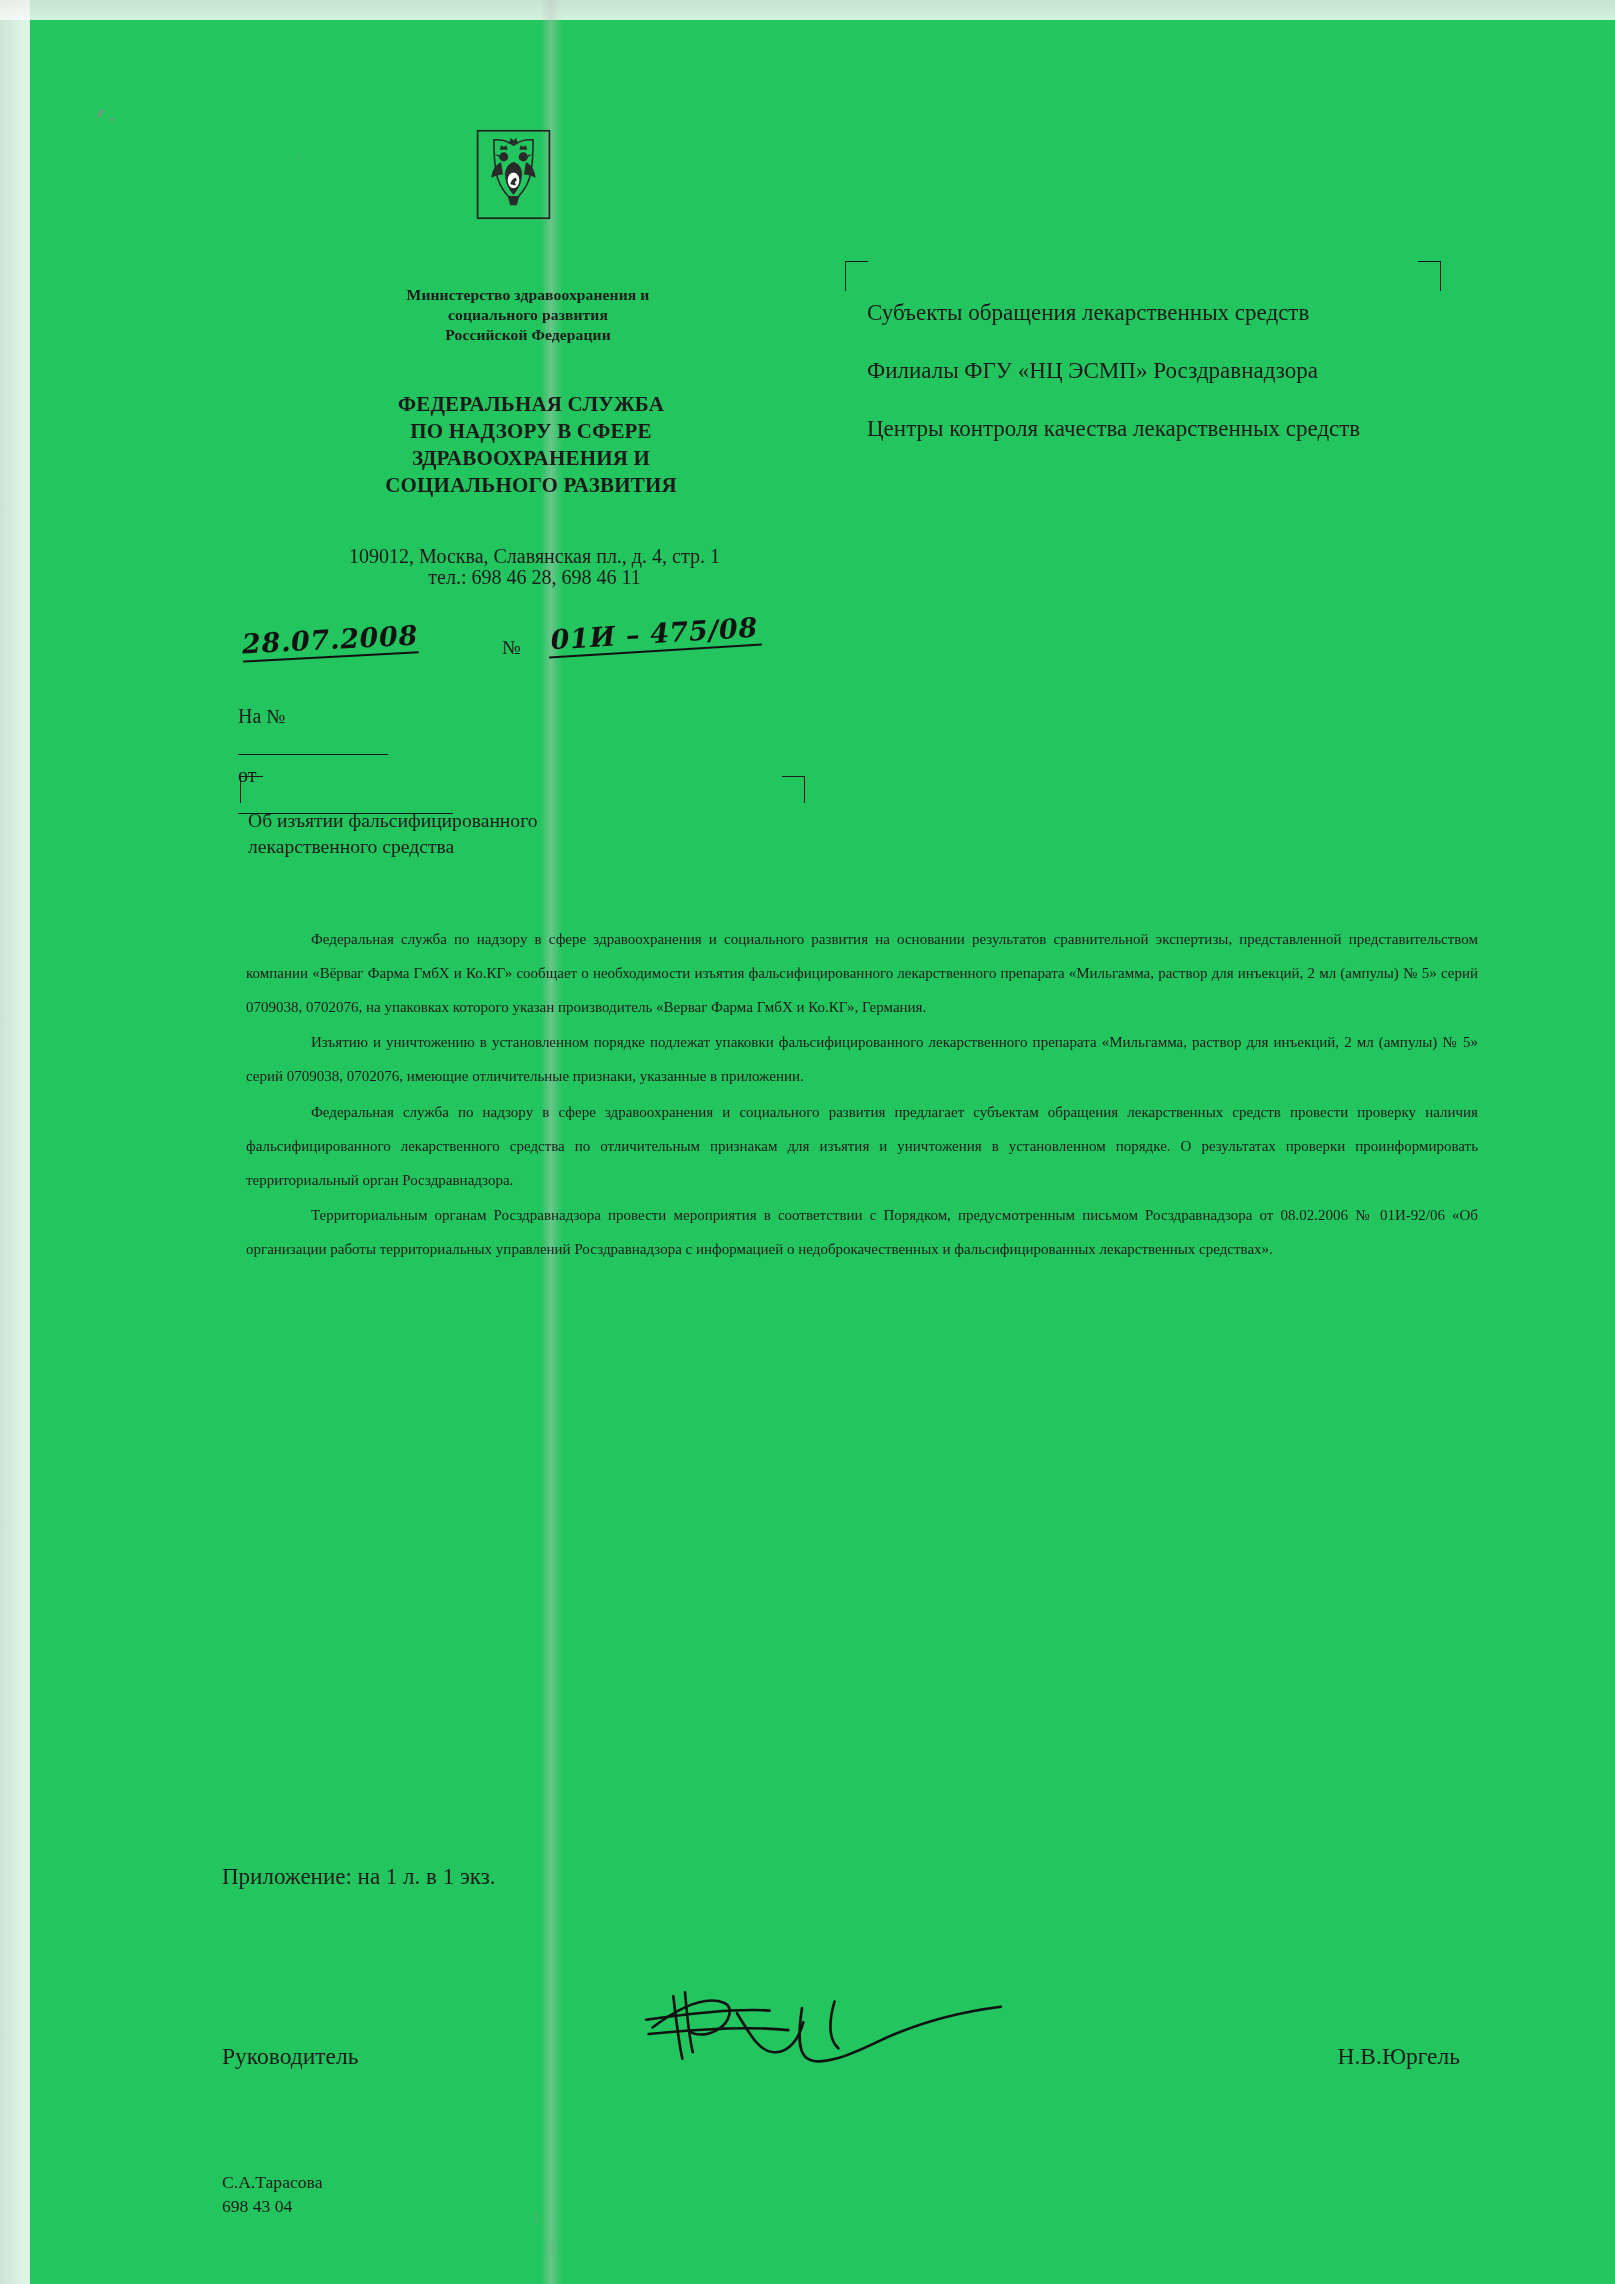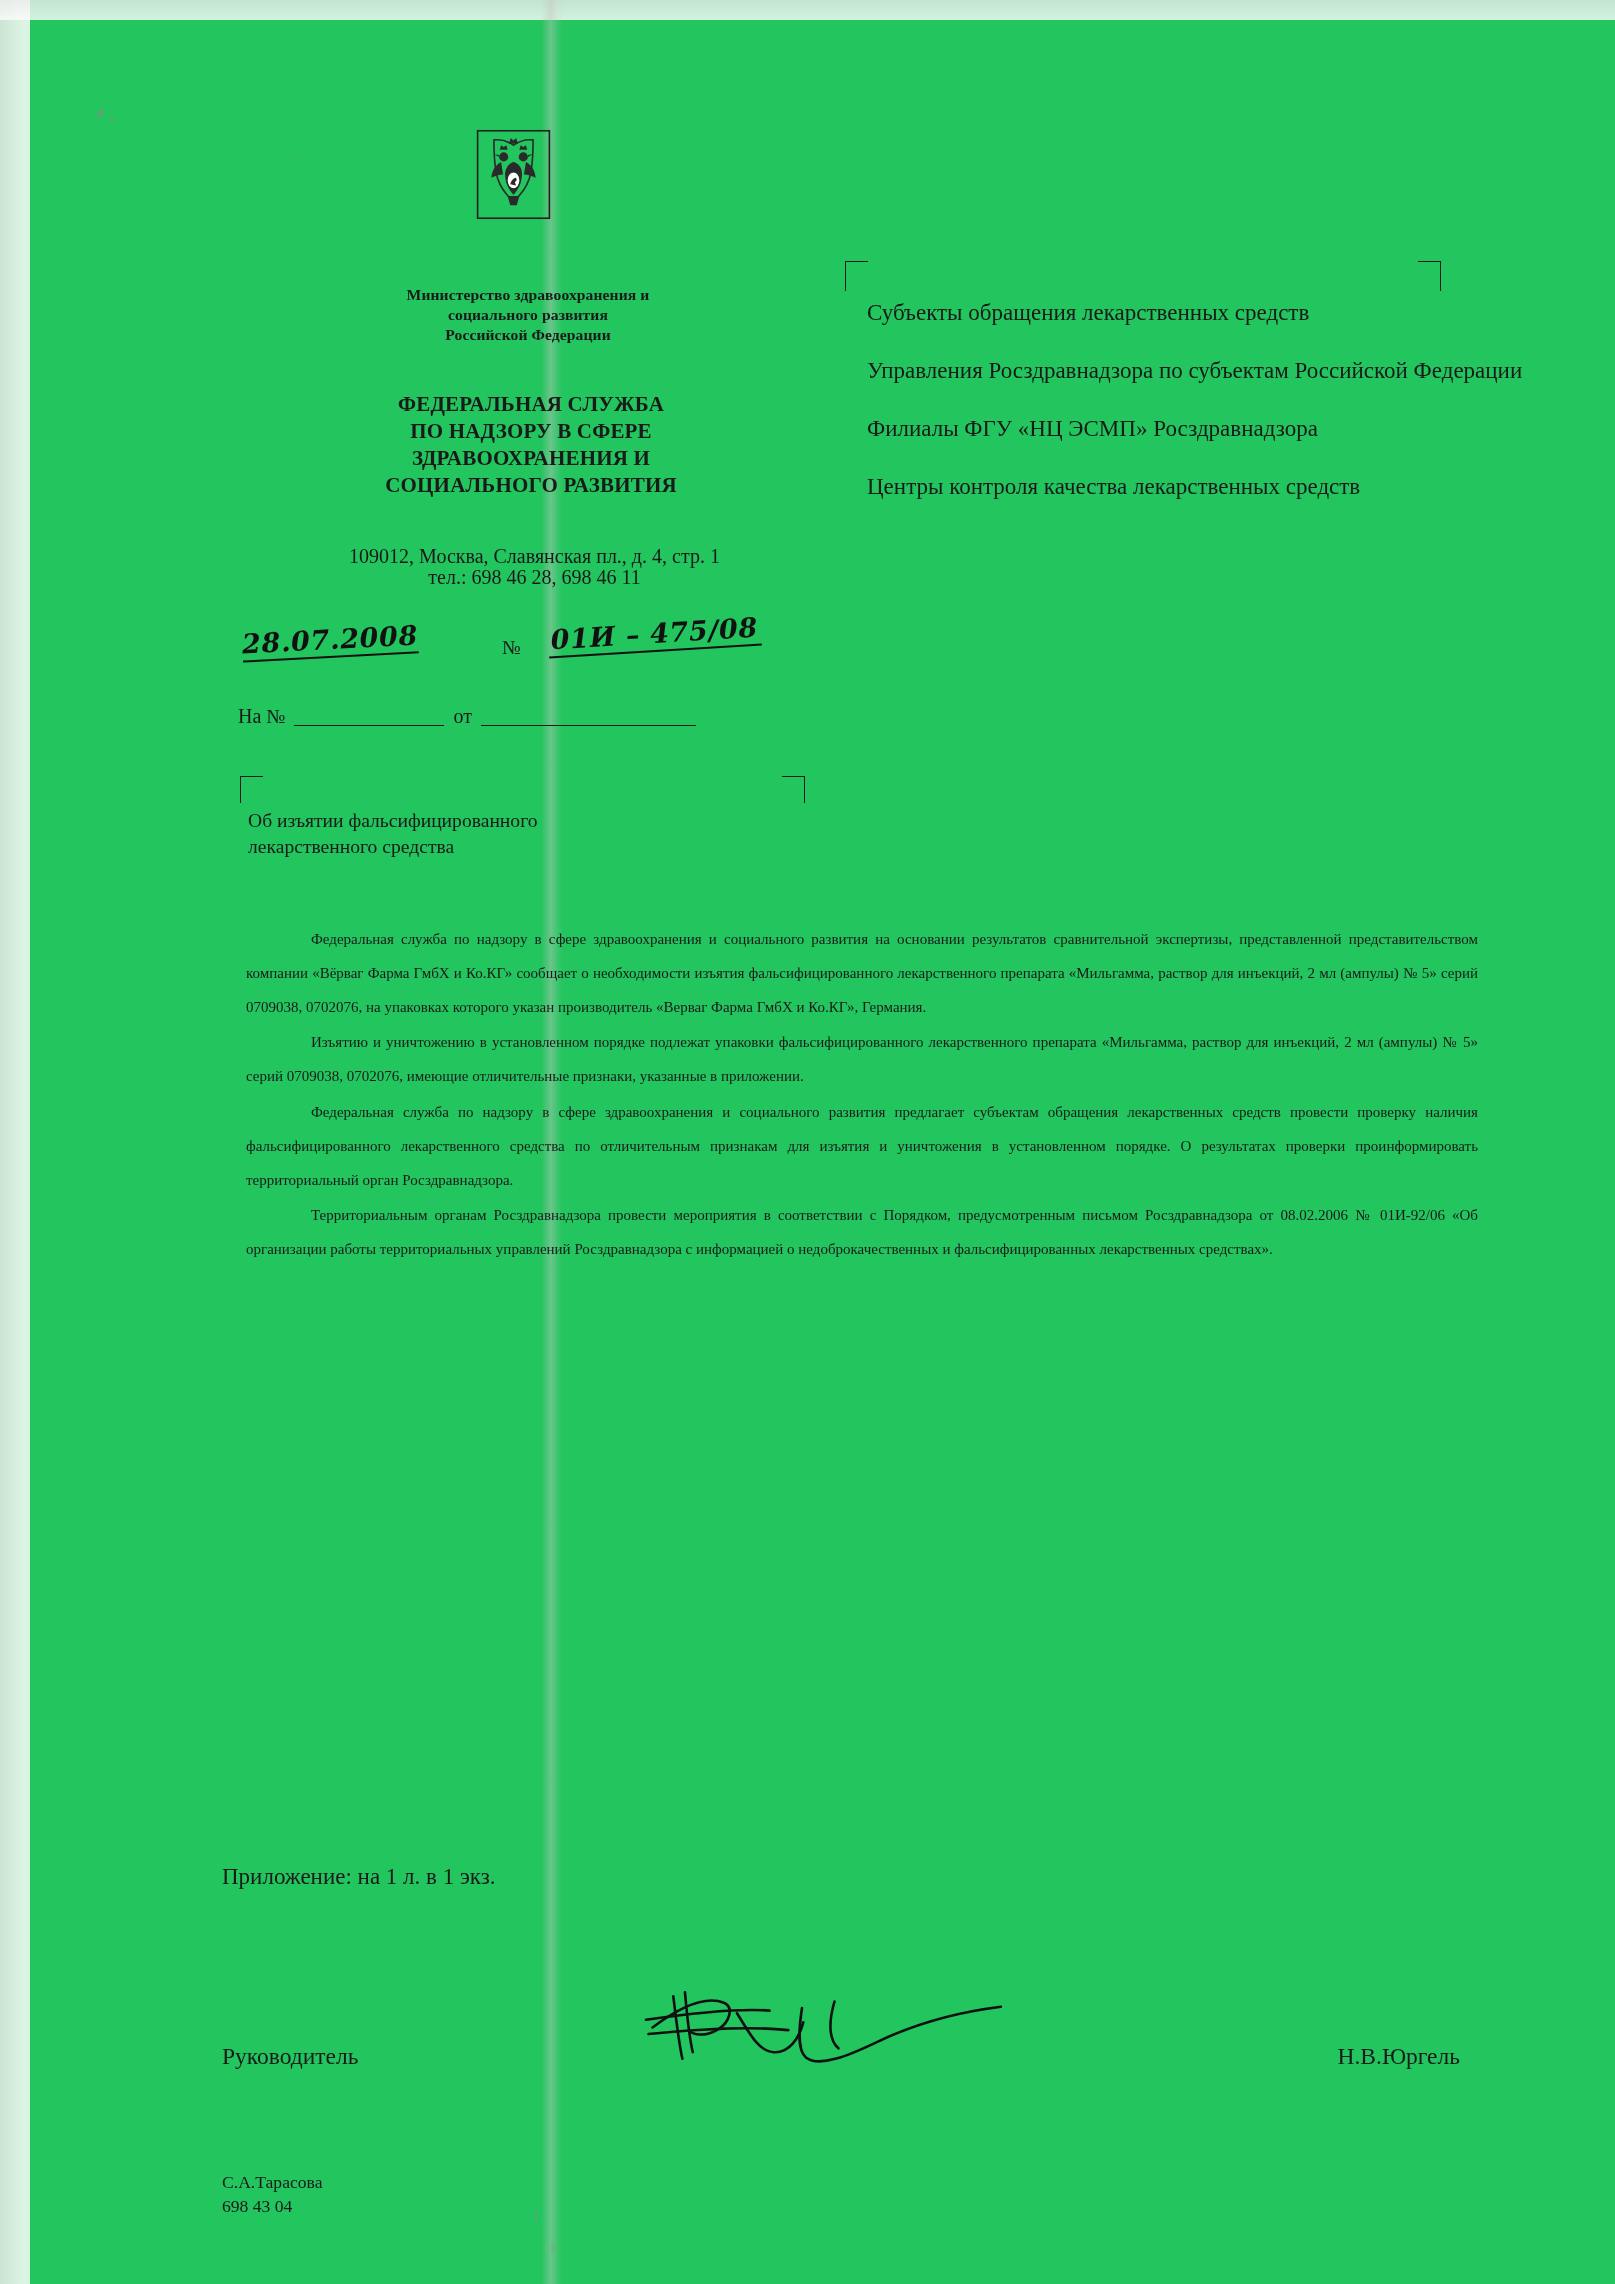--- a/index.html
+++ b/index.html
@@ -132,22 +132,23 @@
     color: #111;
   }
 
   .reply-line {
     position: absolute;
     left: 238px;
     top: 705px;
     width: 561px;
     font-size: 20px;
     display: flex;
-    align-items: center;
+    align-items: flex-start;
     gap: 9px;
+    flex-direction: column;
   }
   .reply-line .rule {
     display: inline-block;
     border-bottom: 1.6px solid #1a1a1a;
     height: 17px;
   }
   .rule-a { width: 150px; }
   .rule-b { width: 215px; }
 
   
@@ -310,21 +311,20 @@
   <div class="subject">
     <div>Об изъятии фальсифицированного</div>
     <div>лекарственного средства</div>
   </div>
 
   <div class="bracket" style="left:845px;top:261px;width:22px;height:29px;border-width:1.6px 0 0 1.6px;"></div>
   <div class="bracket" style="left:1418px;top:261px;width:22px;height:29px;border-width:1.6px 1.6px 0 0;"></div>
 
   <div class="addressees">
     <p>Субъекты обращения лекарственных средств</p>
-    <p>Управления Росздравнадзора по субъектам Российской Федерации</p>
     <p>Филиалы ФГУ «НЦ ЭСМП» Росздравнадзора</p>
     <p>Центры контроля качества лекарственных средств</p>
   </div>
 
   <div class="body-text">
     <p>Федеральная служба по надзору в сфере здравоохранения и социального развития на основании результатов сравнительной экспертизы, представленной представительством компании «Вёрваг Фарма ГмбХ и Ко.КГ» сообщает о необходимости изъятия фальсифицированного лекарственного препарата «Мильгамма, раствор для инъекций, 2 мл (ампулы) № 5» серий 0709038, 0702076, на упаковках которого указан производитель «Верваг Фарма ГмбХ и Ко.КГ», Германия.</p>
     <p>Изъятию и уничтожению в установленном порядке подлежат упаковки фальсифицированного лекарственного препарата «Мильгамма, раствор для инъекций, 2 мл (ампулы) № 5» серий 0709038, 0702076,  имеющие отличительные признаки, указанные в приложении.</p>
     <p>Федеральная служба по надзору в сфере здравоохранения и социального развития предлагает субъектам обращения лекарственных средств провести проверку наличия фальсифицированного лекарственного средства по отличительным признакам для изъятия и уничтожения в установленном порядке. О результатах проверки проинформировать территориальный орган Росздравнадзора.</p>
     <p>Территориальным органам Росздравнадзора провести мероприятия в соответствии с Порядком, предусмотренным письмом Росздравнадзора от 08.02.2006 № 01И-92/06 «Об организации работы территориальных управлений Росздравнадзора с информацией о недоброкачественных и фальсифицированных лекарственных средствах».</p>
   </div>

